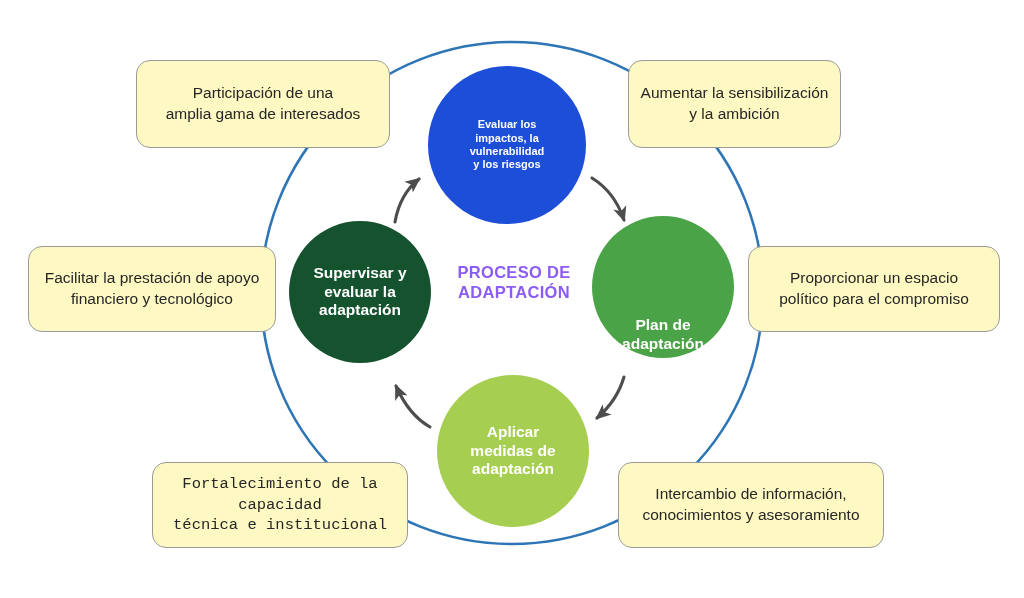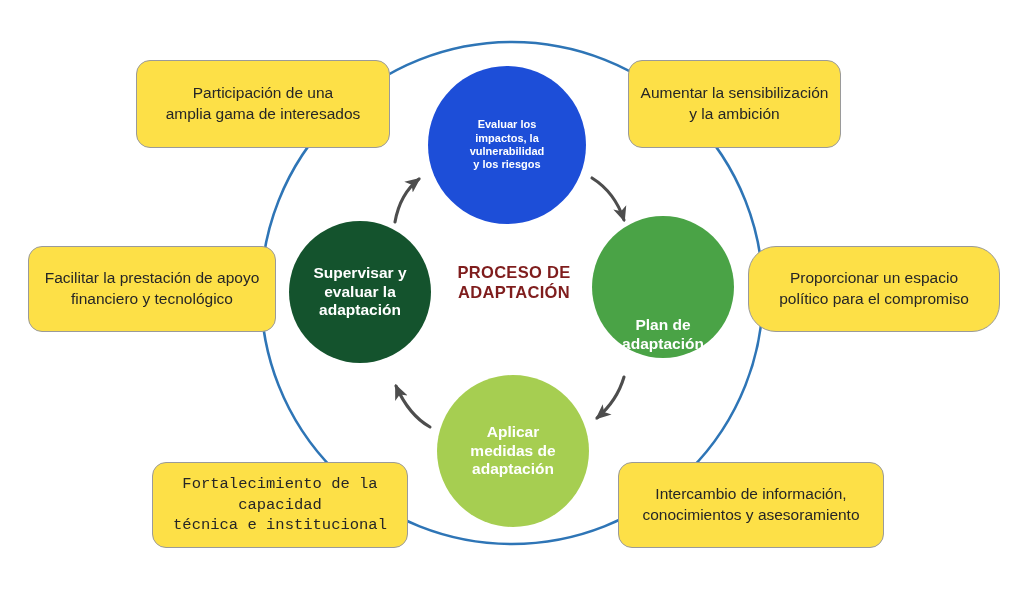--- a/index.html
+++ b/index.html
@@ -71,49 +71,49 @@
     font-size: 15.5px;
   }
 
   
   #center-label {
     position: absolute;
     left: 430px;
     top: 262px;
     width: 168px;
     text-align: center;
-    color: #7f1d1d;
+    color: #8b5cf6;
     font-weight: bold;
     font-size: 16.5px;
     line-height: 1.24;
     letter-spacing: 0.3px;
     white-space: pre-line;
   }
 
   
   .outer-box {
     position: absolute;
-    background: #fde047;
+    background: #fef9c3;
     border: 1.4px solid #9a9a9a;
     border-radius: 14px;
     display: flex;
     align-items: center;
     justify-content: center;
     text-align: center;
     color: #262626;
     font-size: 15.5px;
     line-height: 1.35;
     box-sizing: border-box;
     padding: 6px 10px;
     white-space: pre-line;
   }
   #box-stakeholders  { left: 136px; top: 60px;  width: 254px; height: 88px; }
   #box-awareness     { left: 628px; top: 60px;  width: 213px; height: 88px; }
   #box-finance       { left: 28px;  top: 246px; width: 248px; height: 86px; }
-  #box-policy        { left: 748px; top: 246px; width: 252px; height: 86px; border-radius: 28px; }
+  #box-policy        { left: 748px; top: 246px; width: 252px; height: 86px; }
   #box-capacity      { left: 152px; top: 462px; width: 256px; height: 86px; font-family: Liberation Mono, monospace; }
   #box-exchange      { left: 618px; top: 462px; width: 266px; height: 86px; }
 </style>
 </head>
 <body>
 
 <div id="stage">
 
   <svg class="ring-svg" viewBox="0 0 1024 598">
     <circle cx="512" cy="293" r="251" fill="none" stroke="#2e75b6" stroke-width="2.6"></circle>

